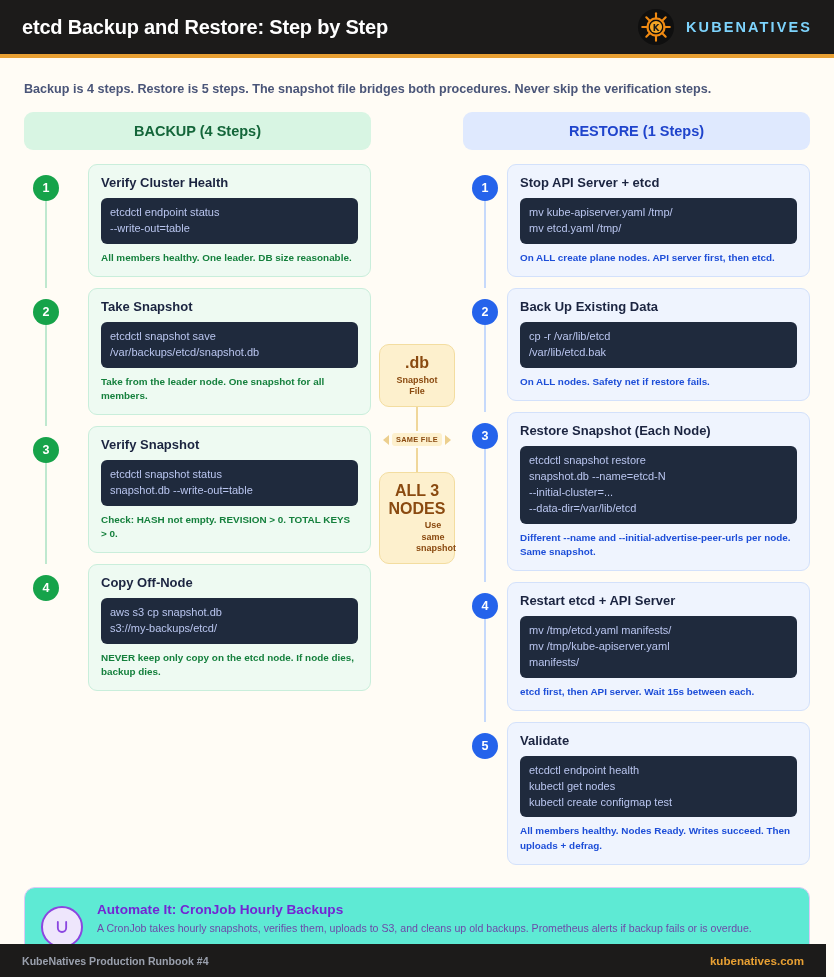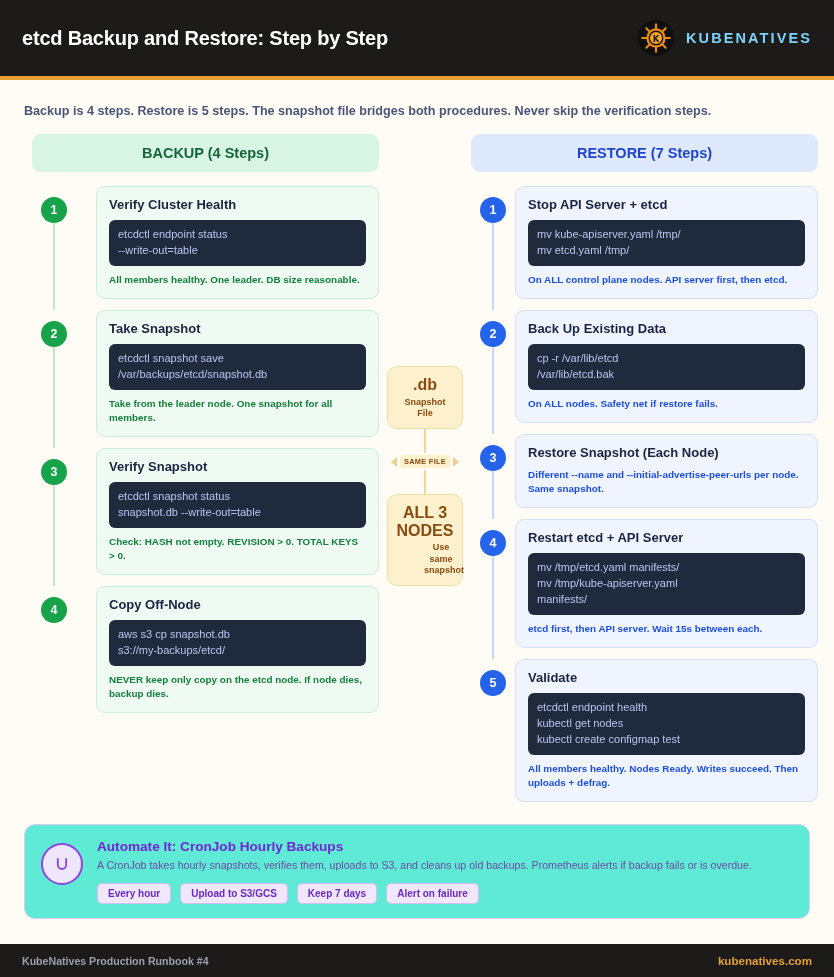--- a/index.html
+++ b/index.html
@@ -6,39 +6,39 @@
   html, body {
     width: 834px; height: 977px;
     background: #fffcf5;
     font-family: "Liberation Sans", sans-serif;
     overflow: hidden;
   }
   .page { position: relative; width: 834px; height: 977px; display: flex; flex-direction: column; }
 
   
   .header {
-    background: #1c1b1a; height: 76px; flex: none;
+    background: #1c1b1a; height: 54px; flex: none;
     display: flex; align-items: center; justify-content: space-between;
     padding: 0 22px;
   }
   .header-title { color: #ffffff; font-size: 20px; font-weight: bold; letter-spacing: -0.2px; }
   .brand { display: flex; align-items: center; gap: 11px; }
   .brand-logo { width: 38px; height: 38px; flex: none; }
   .brand-name { color: #7dd3fc; font-size: 14.5px; font-weight: bold; letter-spacing: 2.1px; }
   .accent-bar { height: 4px; background: #e8a033; flex: none; }
 
   
   .intro {
     padding: 24px 24px 16px 24px;
     color: #4a5578; font-size: 12.6px; font-weight: bold;
   }
 
   
   .columns {
-    display: flex; padding: 0 32px; gap: 0; align-items: flex-start;
+    display: flex; padding: 0 24px; gap: 0; align-items: flex-start;
   }
   .col { width: 347px; flex: none; }
   .col-mid { width: 92px; flex: none; padding-top: 232px; display: flex; flex-direction: column; align-items: center; }
 
   .col-header {
     border-radius: 9px; text-align: center;
     padding: 11px 0; font-size: 14.5px; font-weight: bold; margin-bottom: 14px;
   }
   .col-header.backup { background: #d8f5e3; color: #14663a; }
   .col-header.restore { background: #dfe9fe; color: #1f44cc; }
@@ -109,21 +109,21 @@
   .auto-title { color: #7326d3; font-size: 13.6px; font-weight: bold; margin-bottom: 4px; }
   .auto-desc { color: #6d4aa8; font-size: 10.6px; line-height: 1.4; }
   .chips { display: flex; gap: 9px; margin-top: 10px; flex-wrap: wrap; }
   .chip {
     background: #f0e7fd; border: 1px solid #d4bdf5; border-radius: 5px;
     color: #6a29c2; font-size: 10px; font-weight: bold; padding: 4px 10px;
   }
 
   
   .footer {
-    position: absolute; left: 0; right: 0; bottom: 0; height: 33px;
+    position: absolute; left: 0; right: 8px; bottom: 0; height: 33px;
     background: #1c1b1a; display: flex; align-items: center;
     justify-content: space-between; padding: 0 22px;
   }
   .footer-left { color: #9aa0ad; font-size: 10.6px; font-weight: bold; }
   .footer-right { color: #e8a033; font-size: 11.6px; font-weight: bold; }
 </style>
 </head>
 <body>
 
 <div class="page">
@@ -226,32 +226,32 @@
       <div class="mid-line"></div>
       <div class="mid-box">
         <div class="mid-big" style="white-space: pre-line;">ALL 3
 NODES</div>
         <div class="mid-sub" style="white-space: pre-line; margin-left: 32px;">Use same
 snapshot</div>
       </div>
     </div>
 
     <div class="col">
-      <div class="col-header restore">RESTORE (7 Steps)</div>
+      <div class="col-header restore">RESTORE (1 Steps)</div>
       <div id="restore-steps">
           <div class="step">
             <div class="rail">
               <div class="badge b">1</div>
               <div class="connector b"></div>
             </div>
             <div class="card b">
               <div class="card-title">Stop API Server + etcd</div>
               <div class="code">mv kube-apiserver.yaml /tmp/
 mv etcd.yaml /tmp/</div>
-              <div class="note b">On ALL control plane nodes. API server first, then etcd.</div>
+              <div class="note b">On ALL create plane nodes. API server first, then etcd.</div>
             </div>
           </div>
           <div class="step">
             <div class="rail">
               <div class="badge b">2</div>
               <div class="connector b"></div>
             </div>
             <div class="card b">
               <div class="card-title">Back Up Existing Data</div>
               <div class="code">cp -r /var/lib/etcd
@@ -259,20 +259,24 @@
               <div class="note b">On ALL nodes. Safety net if restore fails.</div>
             </div>
           </div>
           <div class="step">
             <div class="rail">
               <div class="badge b">3</div>
               <div class="connector b"></div>
             </div>
             <div class="card b">
               <div class="card-title">Restore Snapshot (Each Node)</div>
+              <div class="code">etcdctl snapshot restore
+snapshot.db --name=etcd-N
+--initial-cluster=...
+--data-dir=/var/lib/etcd</div>
               <div class="note b">Different --name and --initial-advertise-peer-urls per node. Same snapshot.</div>
             </div>
           </div>
           <div class="step">
             <div class="rail">
               <div class="badge b">4</div>
               <div class="connector b"></div>
             </div>
             <div class="card b">
               <div class="card-title">Restart etcd + API Server</div>

